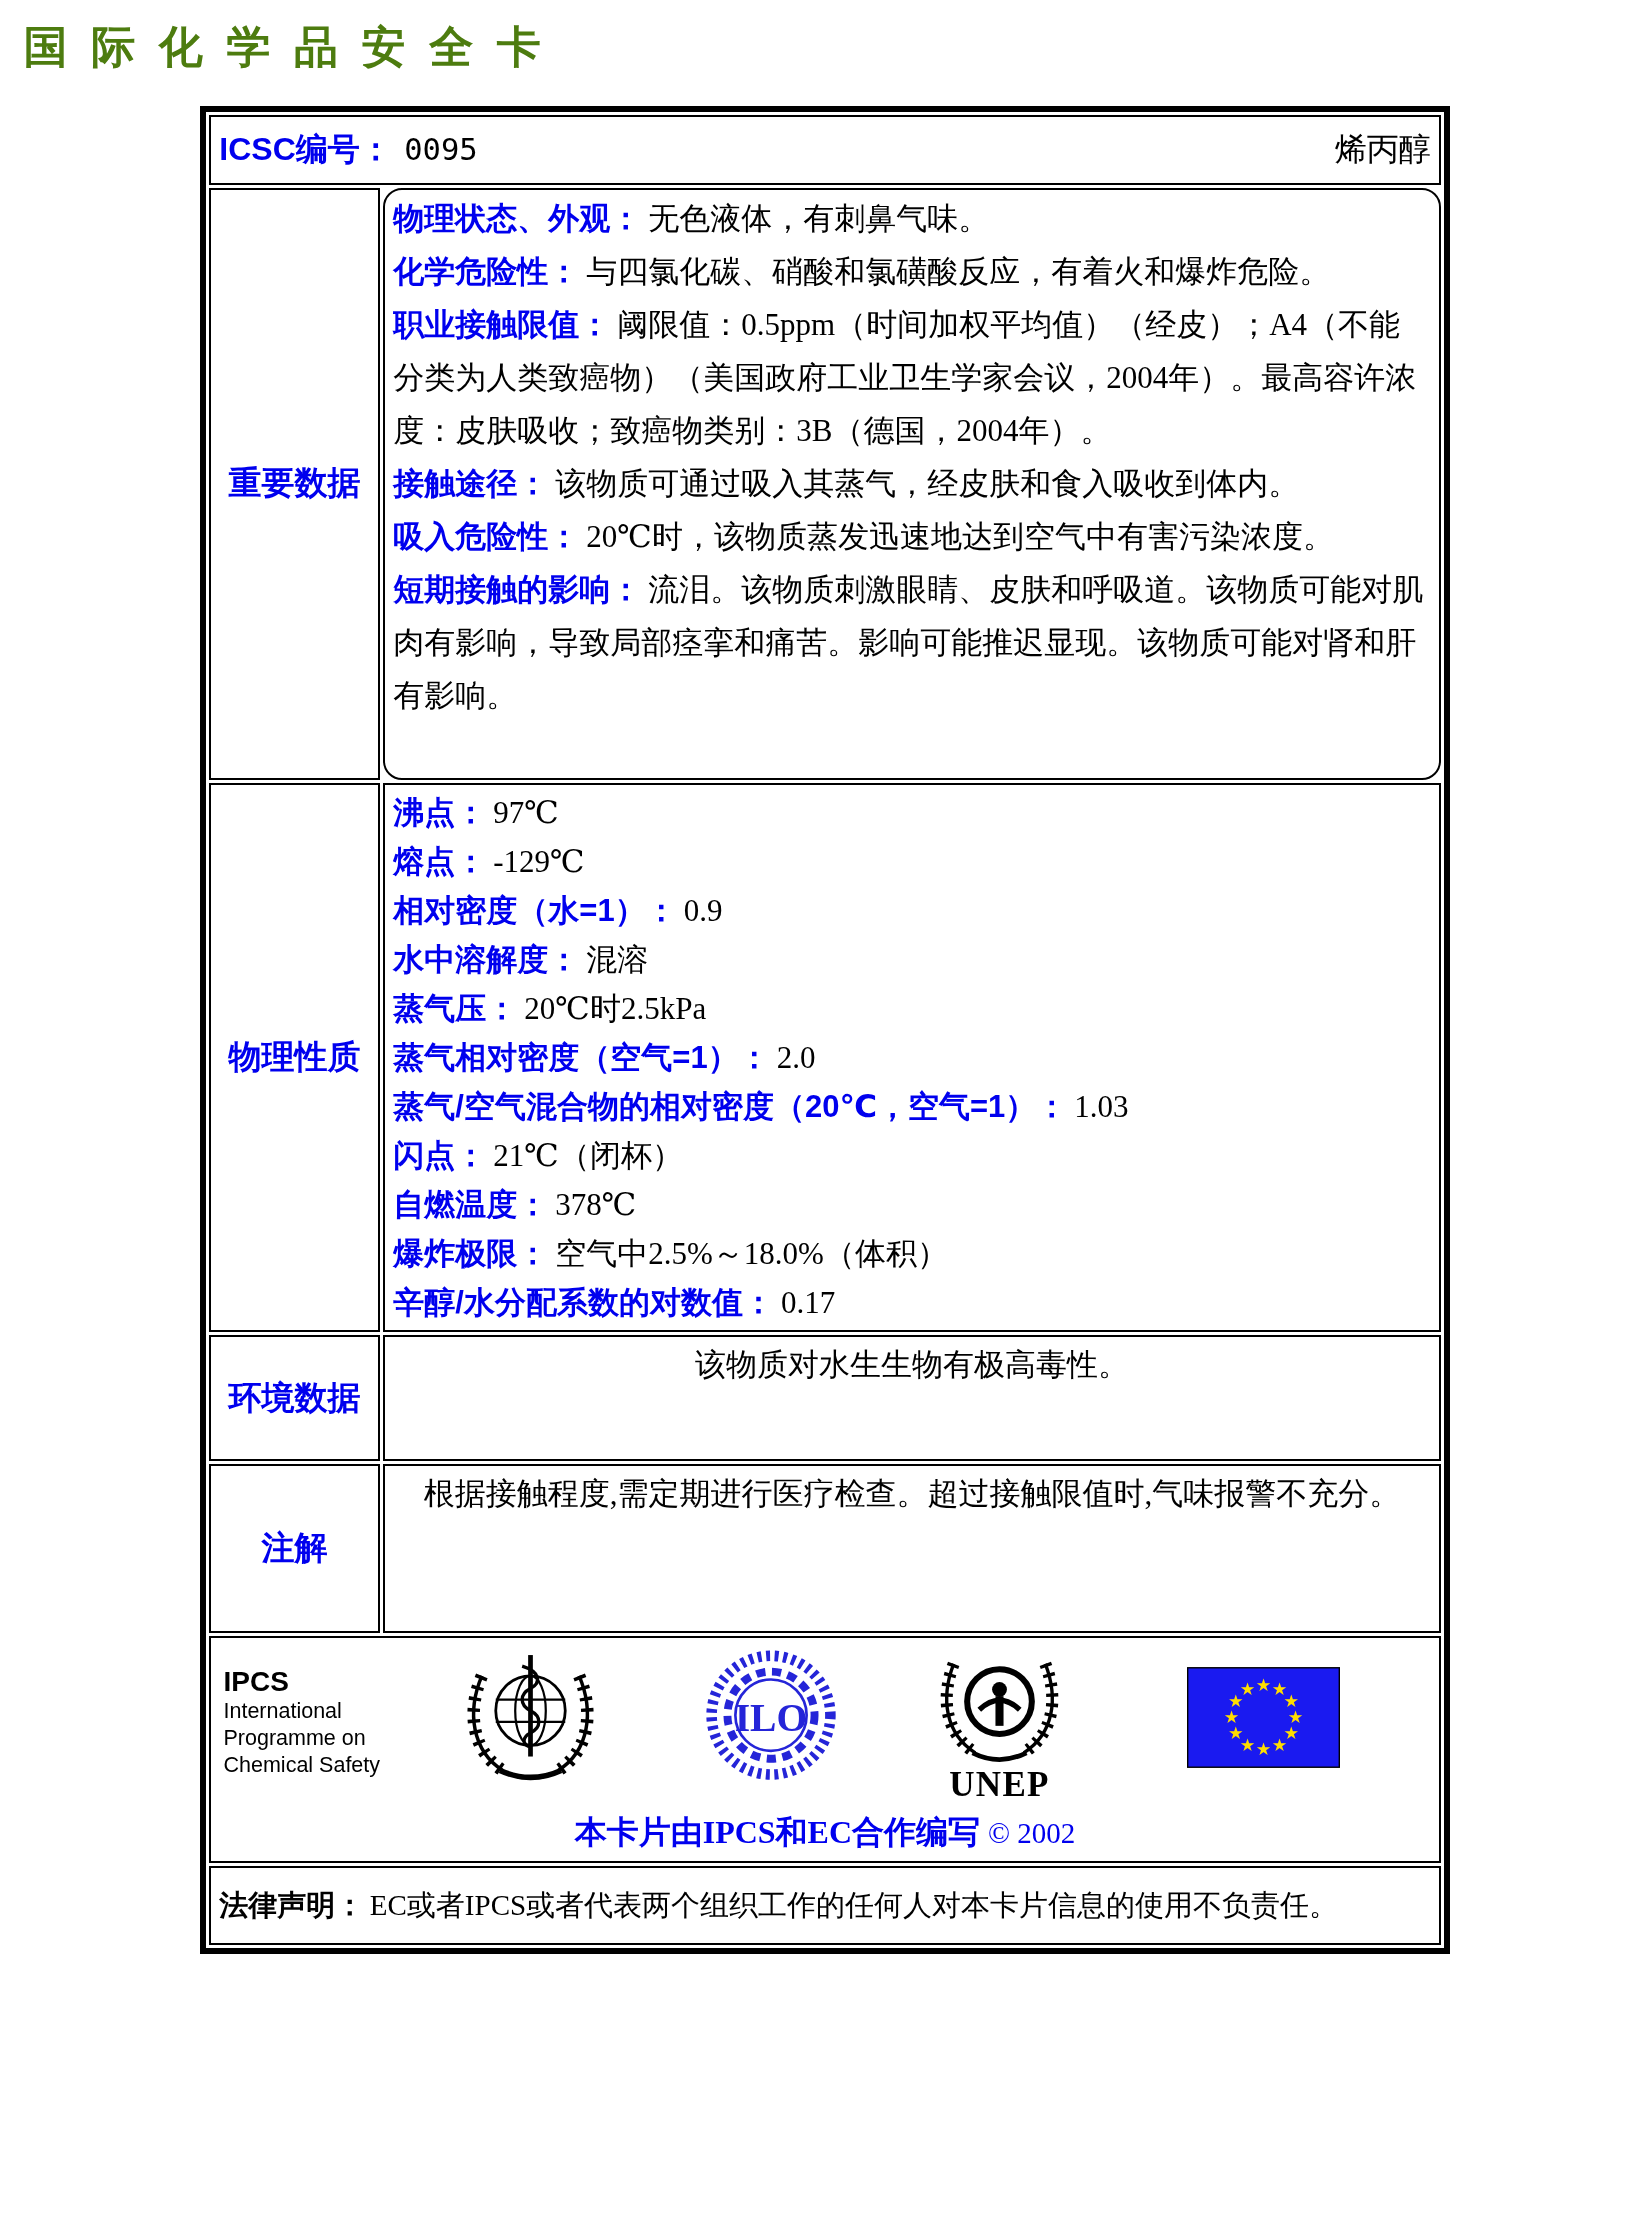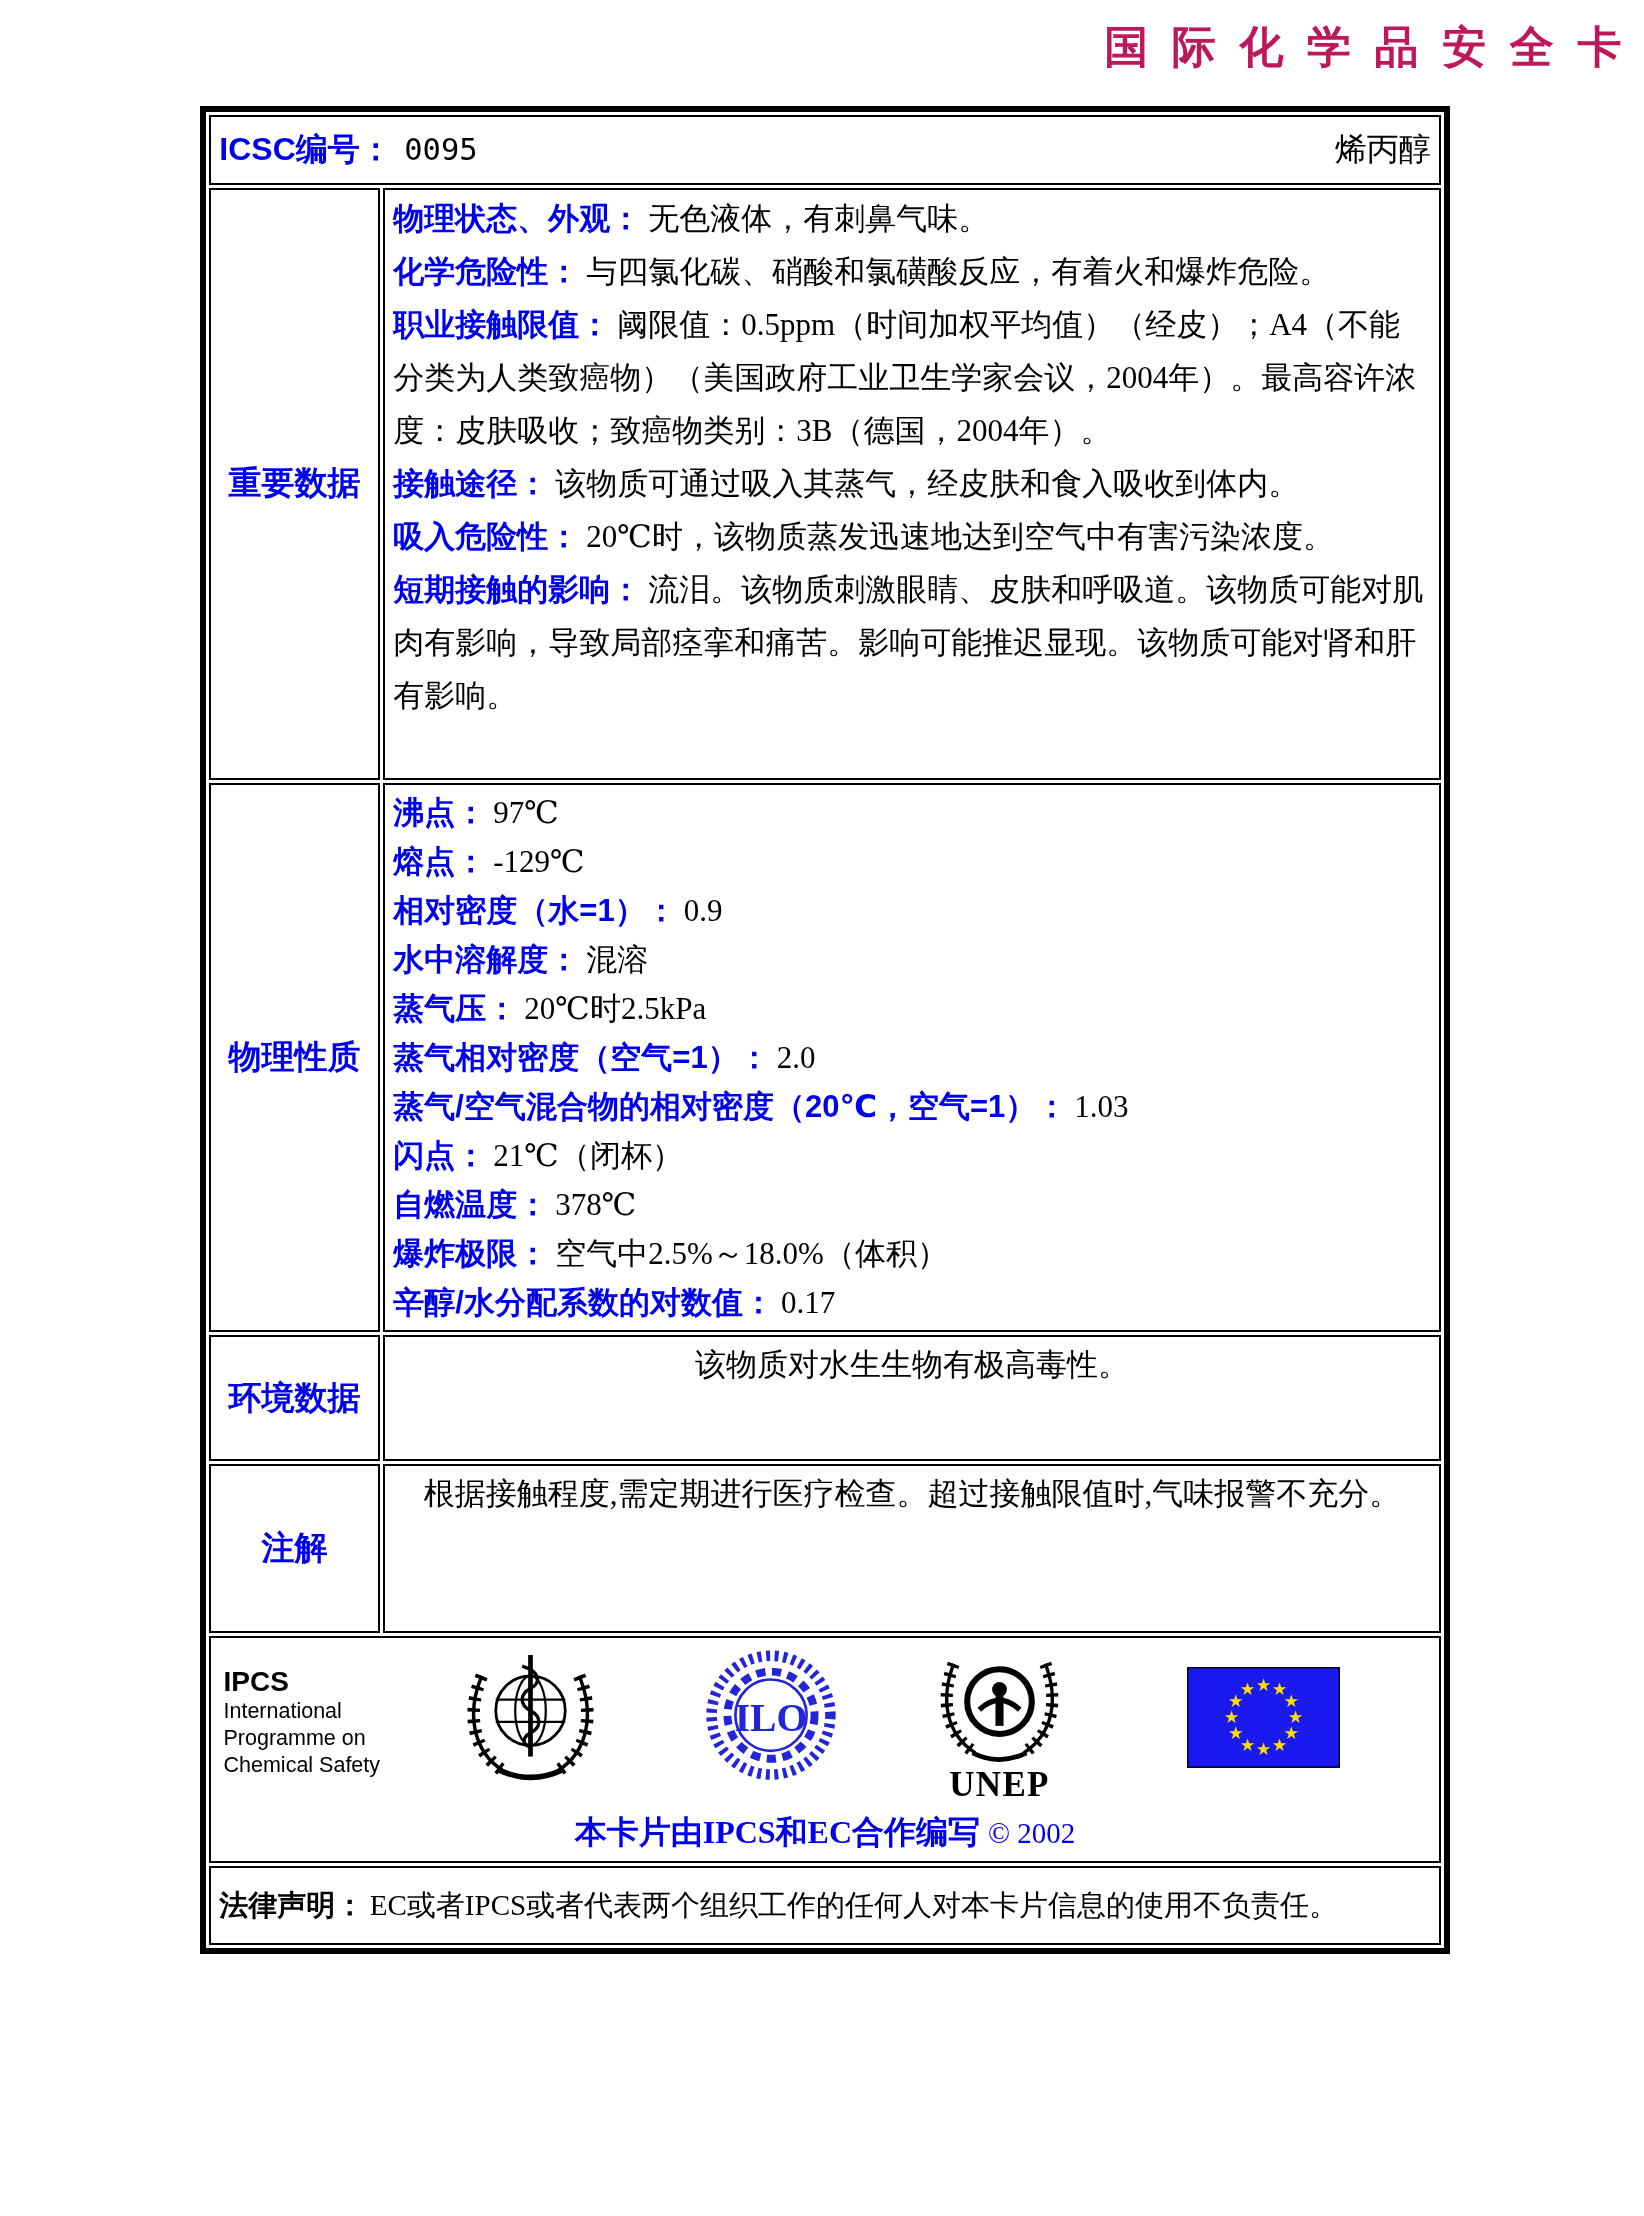--- a/index.html
+++ b/index.html
@@ -3,21 +3,21 @@
 <meta charset="utf-8">
 <style>
   html,body { margin:0; padding:0; background:#fff; }
   body {
     width:1645px; height:2216px; position:relative;
     font-family:"Liberation Serif","DejaVu Serif",serif;
     color:#000;
   }
   .page-title {
     position:absolute; top:18px; left:0; width:1645px;
-    text-align:right; color:#be185d; font-weight:bold;
+    text-align:left; color:#4d7c0f; font-weight:bold;
     font-size:44px; letter-spacing:23.6px; text-indent:23.6px;
     font-family:"Liberation Serif","DejaVu Serif",serif;
   }
   .card { position:absolute; left:200px; top:106px; width:1250px; }
   table.icsc {
     width:100%; table-layout:fixed;
     border-collapse:separate; border-spacing:3.5px;
     border:6.2px solid #000; background:#fff;
   }
   td { border:2.1px solid #000; vertical-align:top; padding:2.8px 8.3px; background:#fff; }
@@ -78,21 +78,21 @@
         <span>
           <span class="k" style="font-size:32px;">ICSC编号：</span><span class="icsc-num">0095</span>
         </span>
         <span class="chem-name">烯丙醇</span>
       </div>
     </td>
   </tr>
 
   <tr>
     <td class="label-cell">重要数据</td>
-    <td class="content-important" style="height:583px;">
+    <td class="content-important" style="height:583px;border-radius:19px;">
       <p><span class="k">物理状态、外观：</span><span>无色液体，有刺鼻气味。</span></p>
       <p><span class="k">化学危险性：</span><span>与四氯化碳、硝酸和氯磺酸反应，有着火和爆炸危险。</span></p>
       <p><span class="k">职业接触限值：</span><span>阈限值：0.5ppm（时间加权平均值）（经皮）；A4（不能分类为人类致癌物）（美国政府工业卫生学家会议，2004年）。最高容许浓度：皮肤吸收；致癌物类别：3B（德国，2004年）。</span></p>
       <p><span class="k">接触途径：</span><span>该物质可通过吸入其蒸气，经皮肤和食入吸收到体内。</span></p>
       <p><span class="k">吸入危险性：</span><span>20℃时，该物质蒸发迅速地达到空气中有害污染浓度。</span></p>
       <p><span class="k">短期接触的影响：</span><span>流泪。该物质刺激眼睛、皮肤和呼吸道。该物质可能对肌肉有影响，导致局部痉挛和痛苦。影响可能推迟显现。该物质可能对肾和肝有影响。</span></p>
     </td>
   </tr>
 
   <tr>

